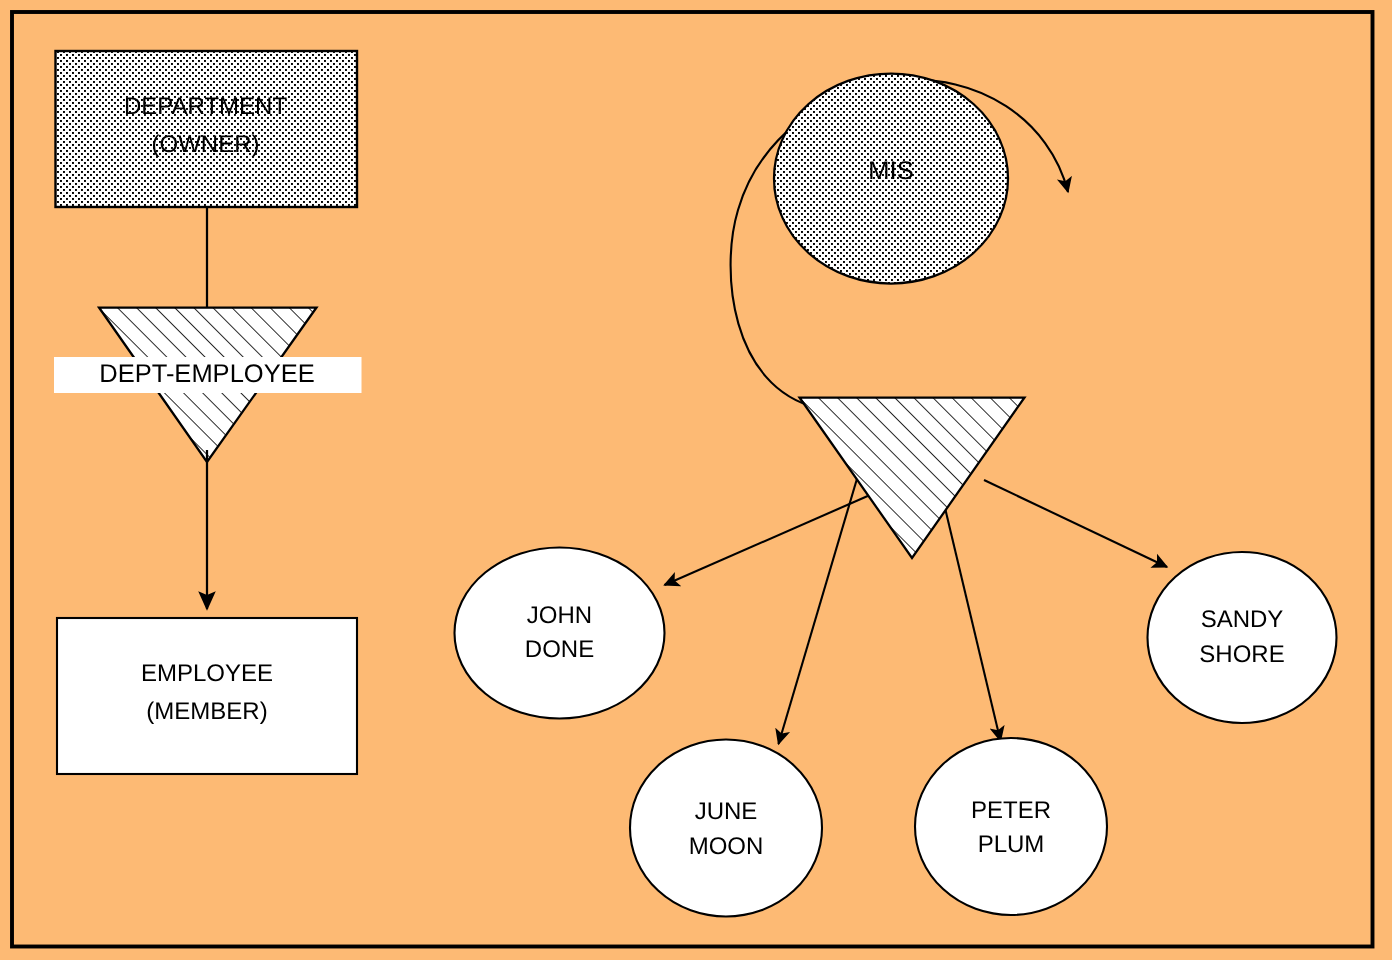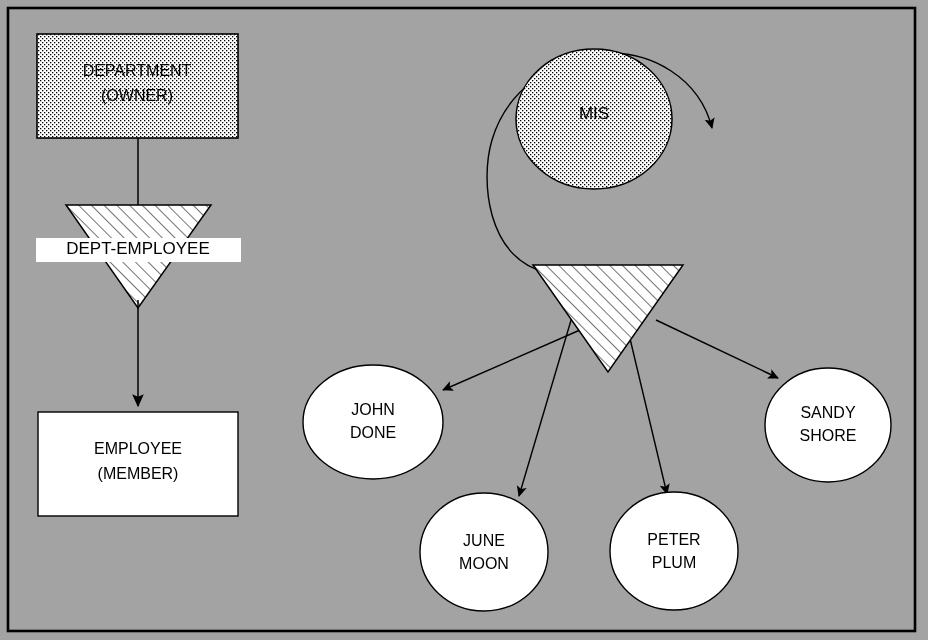--- a/index.html
+++ b/index.html
@@ -8,21 +8,21 @@
     padding: 0;
     background: #ffffff;
   }
   body {
     font-family: "Liberation Sans", sans-serif;
   }
   #canvas-wrap {
     position: relative;
     width: 928px;
     height: 640px;
-    background: #a3a3a3;
+    background: #fdba74;
     overflow: hidden;
   }
   svg#diagram {
     position: absolute;
     left: 0;
     top: 0;
     width: 928px;
     height: 640px;
     display: block;
   }

